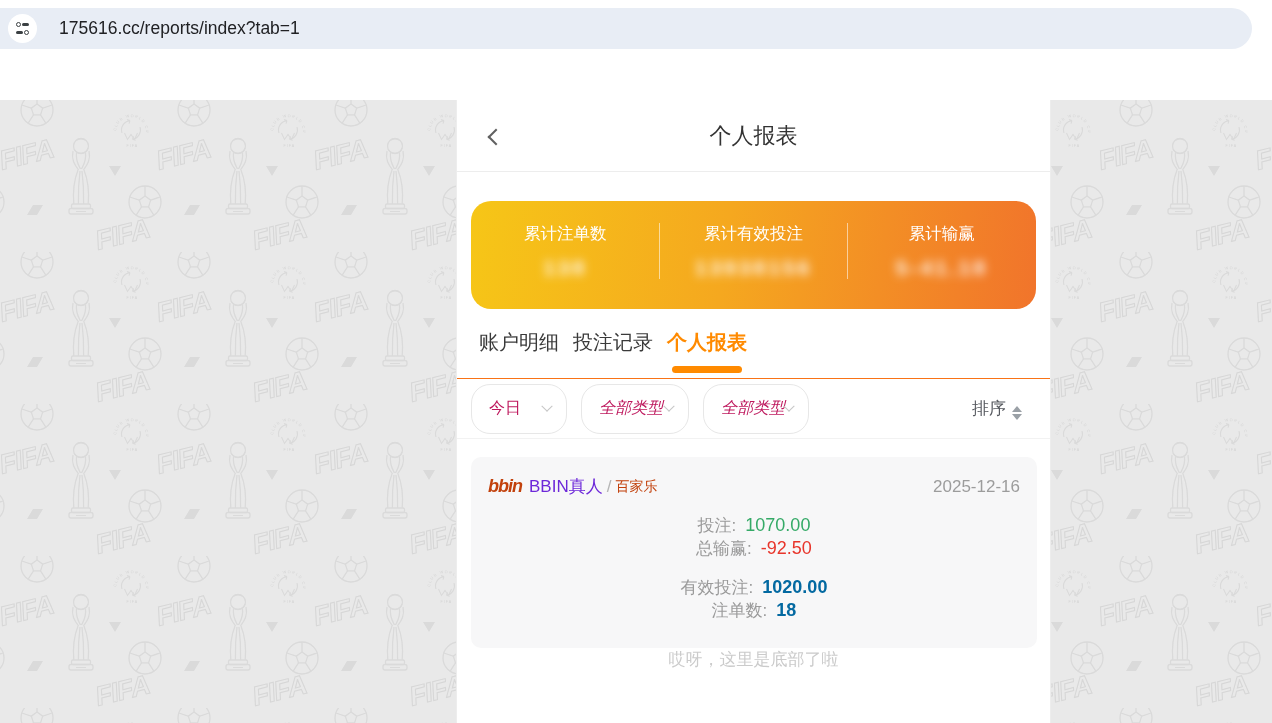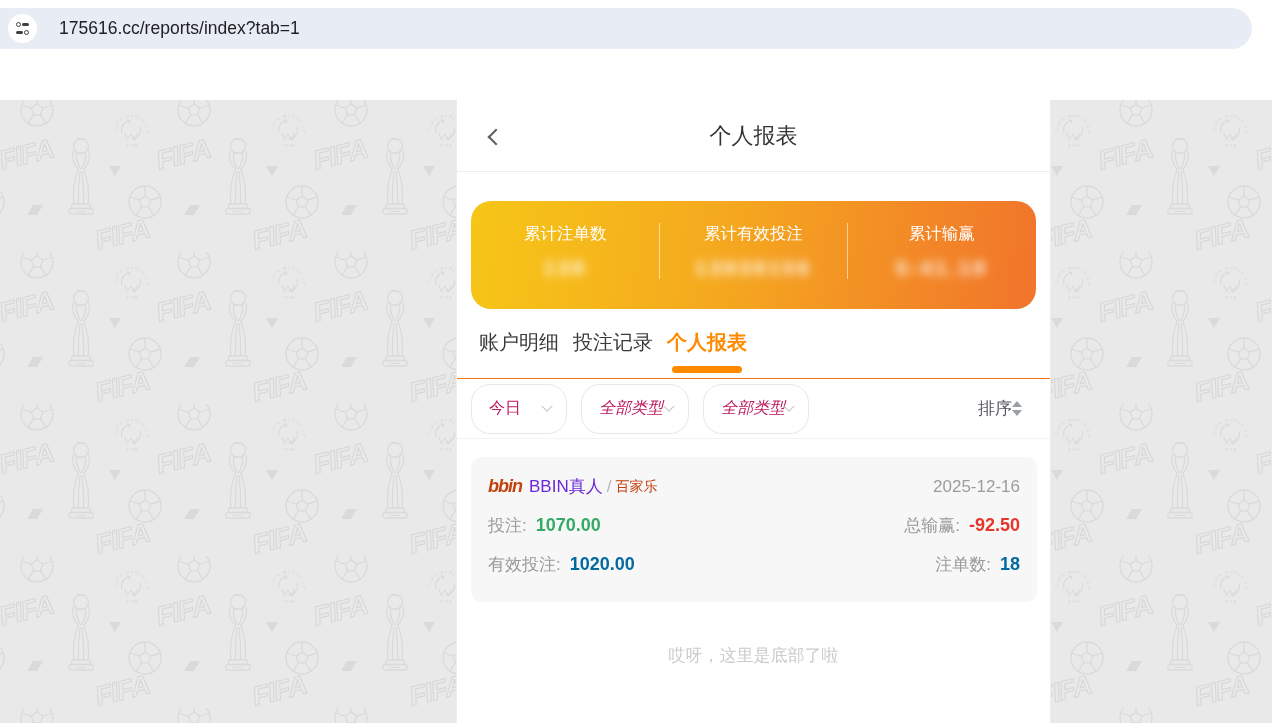--- a/index.html
+++ b/index.html
@@ -55,46 +55,46 @@
   
   .filters { display:flex; align-items:center; height:60px; padding:0 28px 0 14px;
              border-bottom:1px solid #f2f2f2; }
   .pill { height:50px; border:1px solid #e7e7e7; border-radius:19px; background:#fff;
           display:flex; align-items:center; justify-content:space-between;
           padding:0 15px 0 17px; color:#be185d; font-size:16px; cursor:pointer; }
   .pill + .pill { margin-left:14px;font-style:italic; }
   .p1 { width:96px; } .p2 { width:108px; } .p3 { width:106px; }
   .chev-down { width:8px; height:8px; border-right:1.6px solid #c6c6c6;
                border-bottom:1.6px solid #c6c6c6; transform:rotate(45deg) translate(-2px,-2px); }
-  .sort { margin-left:auto; display:flex; align-items:center; cursor:pointer; }
+  .sort { margin-left:auto; display:flex; align-items:flex-end; gap:6px; cursor:pointer; }
   .sort-label { font-size:17px; color:#55585e; }
   .sort-arrows { display:flex; flex-direction:column; gap:2.5px; }
   .tri-up { width:0; height:0; border-left:5.5px solid transparent;
             border-right:5.5px solid transparent; border-bottom:6.5px solid #9aa0a6; }
   .tri-down { width:0; height:0; border-left:5.5px solid transparent;
               border-right:5.5px solid transparent; border-top:6.5px solid #9aa0a6; }
 
   
   .rec-card { margin:18px 13px 0 14px; background:#f7f7f8; border-radius:10px;
               padding:18px 17px 26px 17px; }
   .rec-row { display:flex; justify-content:space-between; align-items:center; }
-  .rec-row + .rec-row { margin-top:16px; }
+  .rec-row + .rec-row { margin-top:16px;flex-direction:column; }
   .rec-left, .rec-right { display:flex; align-items:center; }
   .bbin-logo { color:#c2410c; font-weight:bold; font-style:italic; font-size:18px;
                letter-spacing:-1px; margin-right:7px; }
   .prov { color:#6d28d9; font-size:17px; }
   .slash { color:#b5b5b5; font-size:17px; margin:0 4px; }
   .game { color:#c2410c; font-size:14px; }
   .date { color:#9c9c9c; font-size:17px; }
   .lbl { color:#9a9a9a; font-size:17px; margin-right:9px; }
-  .val-green { color:#35aa67; font-size:18px; font-weight:bold; }
-  .val-red { color:#e8352b; font-size:18px; font-weight:bold; }
+  .val-green { color:#35aa67; font-size:18px; font-weight:normal; }
+  .val-red { color:#e8352b; font-size:18px; font-weight:normal; }
   .val-dark { color:#0369a1; font-size:18px; font-weight:bold; }
 
-  .footer-tip { margin-top:42px; text-align:center; color:#cbcbcb; font-size:17px; }
+  .footer-tip { text-align:center; color:#cbcbcb; font-size:17px; }
 </style>
 </head>
 <body>
 
 <svg class="bg-pattern" width="1272" height="623" xmlns="http://www.w3.org/2000/svg">
   <defs>
     <path id="arcT" d="M -15 2 A 15 15 0 0 1 15 2"></path>
     <g id="ball" stroke="#dadada" fill="none" stroke-width="1.3">
       <circle r="16"></circle>
       <path d="M0,-6 L5.7,-1.9 L3.5,4.9 L-3.5,4.9 L-5.7,-1.9 Z"></path>

